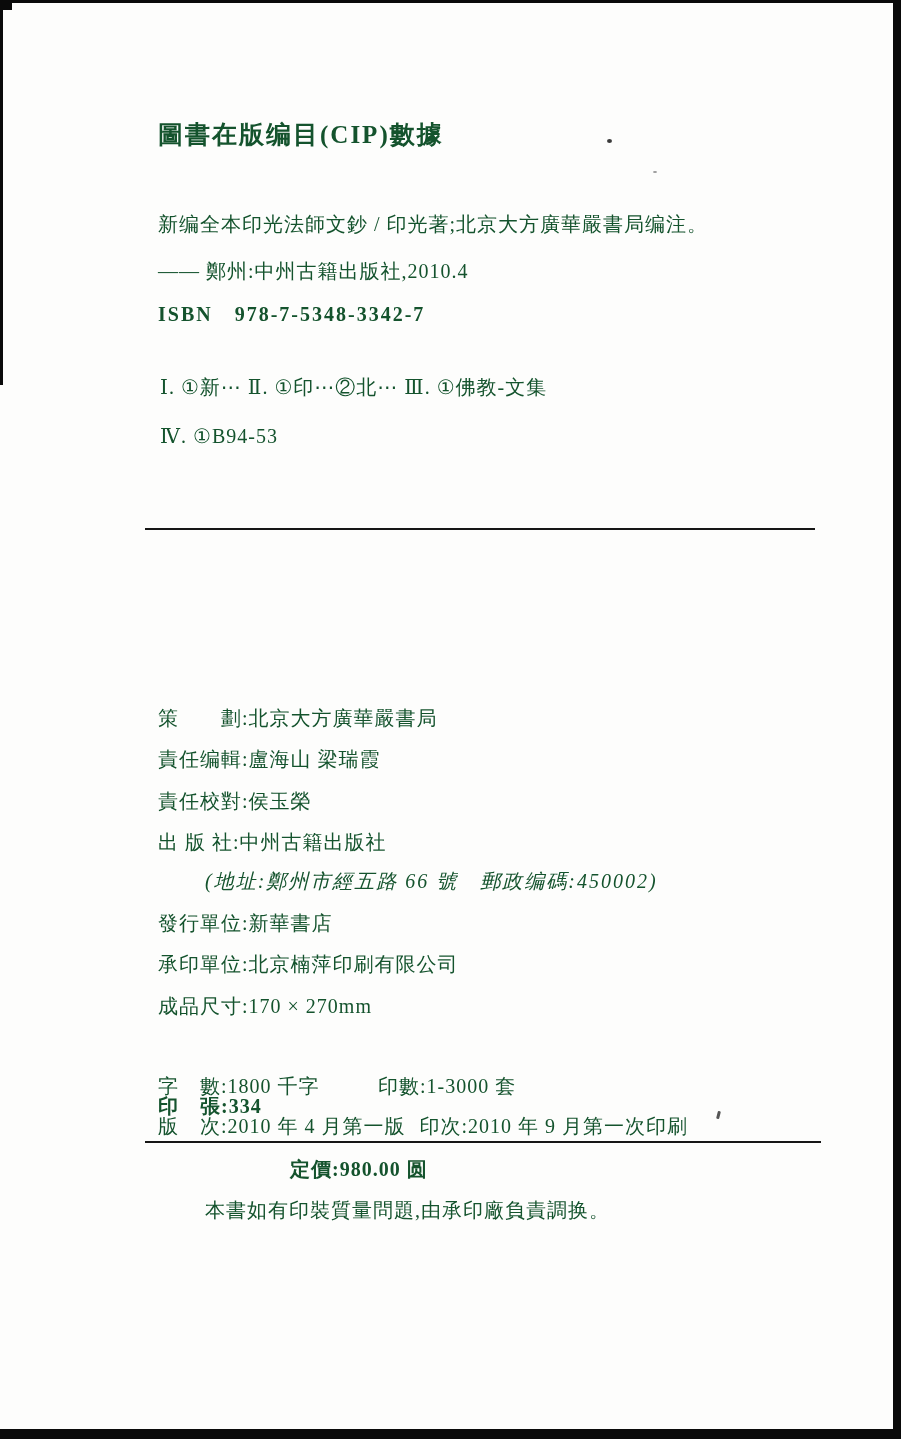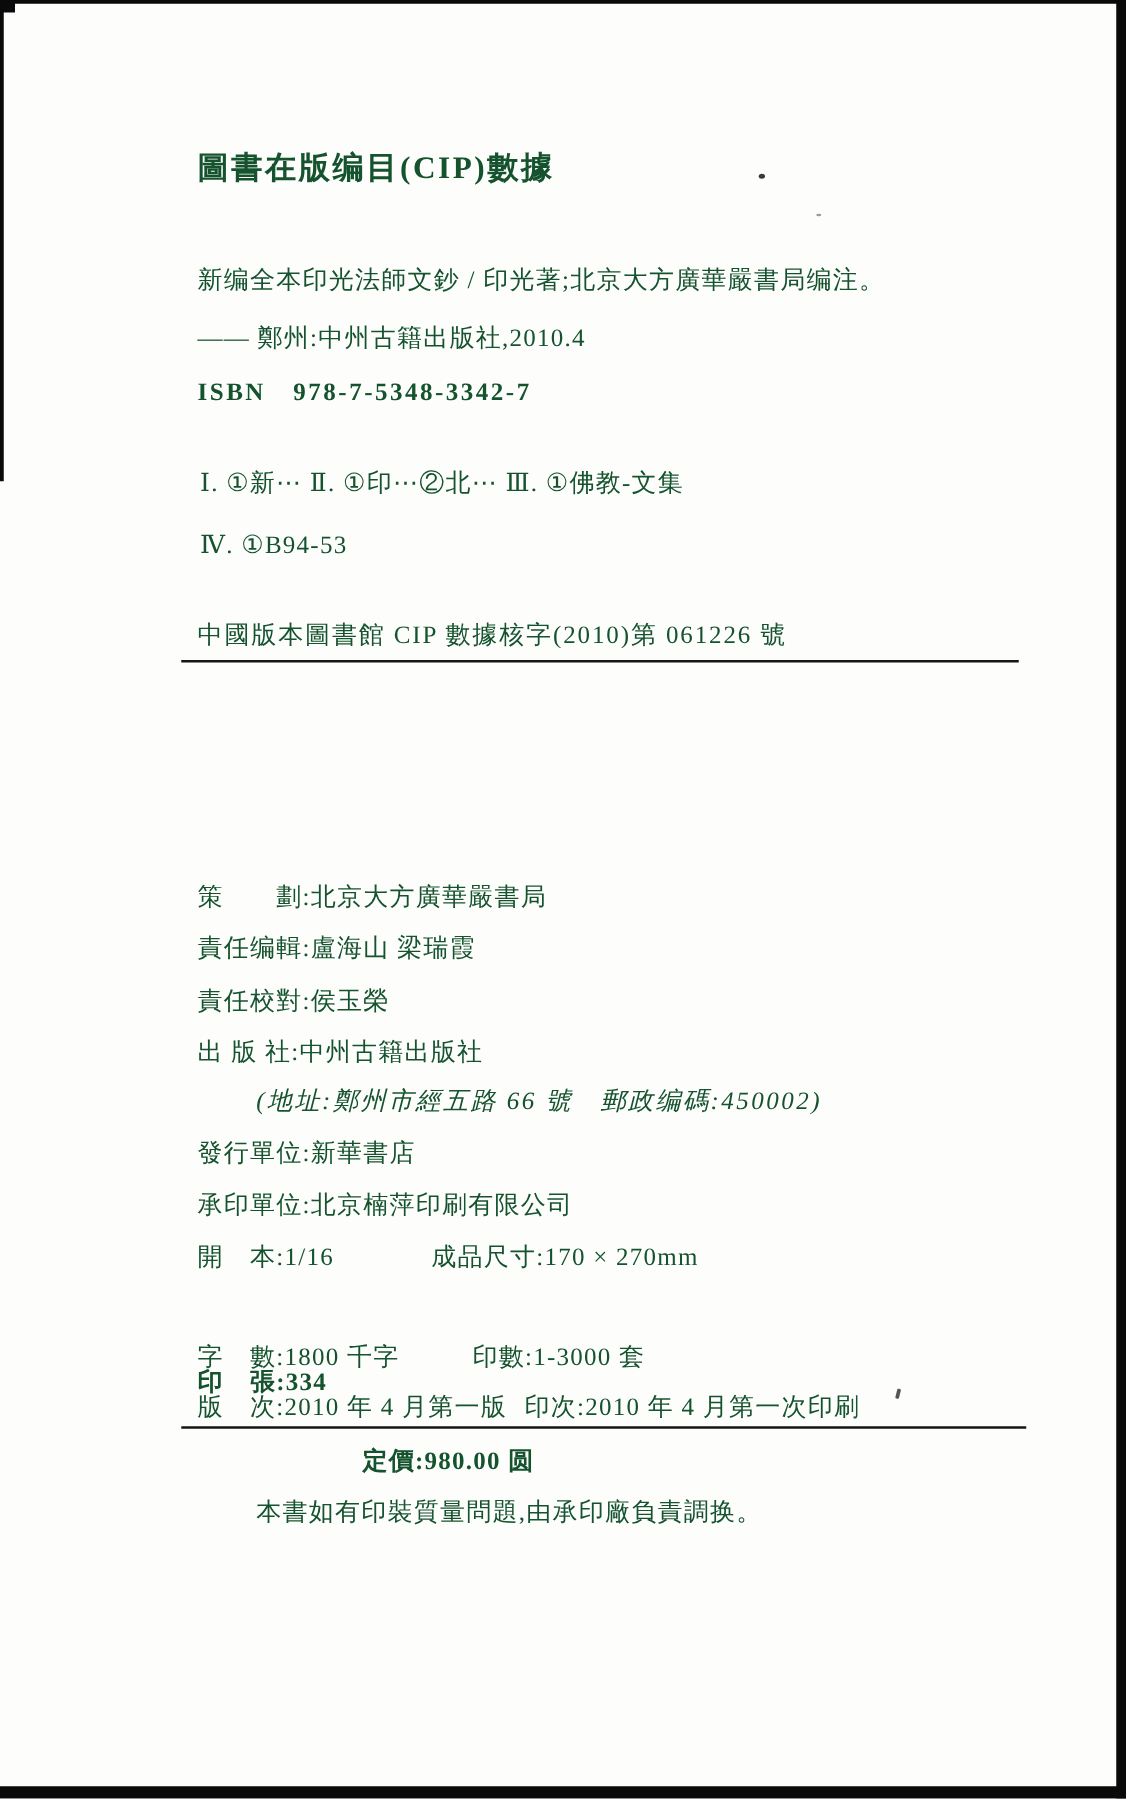--- a/index.html
+++ b/index.html
@@ -63,47 +63,45 @@
   <div class="speck speck-a"></div>
   <div class="speck speck-b"></div>
   <div class="speck speck-c"></div>
 
   <div class="line header">圖書在版编目(CIP)數據</div>
   <div class="line t1">新编全本印光法師文鈔 / 印光著;北京大方廣華嚴書局编注。</div>
   <div class="line t2">—— 鄭州:中州古籍出版社,2010.4</div>
   <div class="line t3">ISBN　978-7-5348-3342-7</div>
   <div class="line c1">Ⅰ. ①新⋯ Ⅱ. ①印⋯②北⋯ Ⅲ. ①佛教-文集</div>
   <div class="line c2">Ⅳ. ①B94-53</div>
-  <div class="line cipnum">中國版本圖書館 CIP 數據核字(2010)第 061226 號</div>
 
   <div class="rule rule1"></div>
 
   <div class="line col r1">策　　劃:北京大方廣華嚴書局</div>
   <div class="line col r2">責任编輯:盧海山 梁瑞霞</div>
   <div class="line col r3">責任校對:侯玉榮</div>
   <div class="line col r4">出 版 社:中州古籍出版社</div>
   <div class="line r5">(地址:鄭州市經五路 66 號　郵政编碼:450002)</div>
   <div class="line col r7">承印單位:北京楠萍印刷有限公司</div>
   <div class="line col r6">發行單位:新華書店</div>
 
   <div class="line col r8 two">
-    <span class="c-a">開　本:1/16</span>
     <span class="c-b">成品尺寸:170 × 270mm</span>
   </div>
 
   <div class="line col r9">印　張:334</div>
 
   <div class="line col r10 two">
     <span class="c-a">字　數:1800 千字</span>
     <span class="c-b">印數:1-3000 套</span>
   </div>
 
   <div class="line col r11 two">
     <span class="c-a">版　次:2010 年 4 月第一版</span>
-    <span class="c-b">印次:2010 年 4 月第一次印刷</span>
+    <span class="c-b">印次:2010 年 9 月第一次印刷</span>
   </div>
 
   <div class="rule rule2"></div>
 
   <div class="line price">定價:980.00 圆</div>
   <div class="line notice">本書如有印裝質量問題,由承印廠負責調换。</div>
 
 </div>
 
 </body></html>

